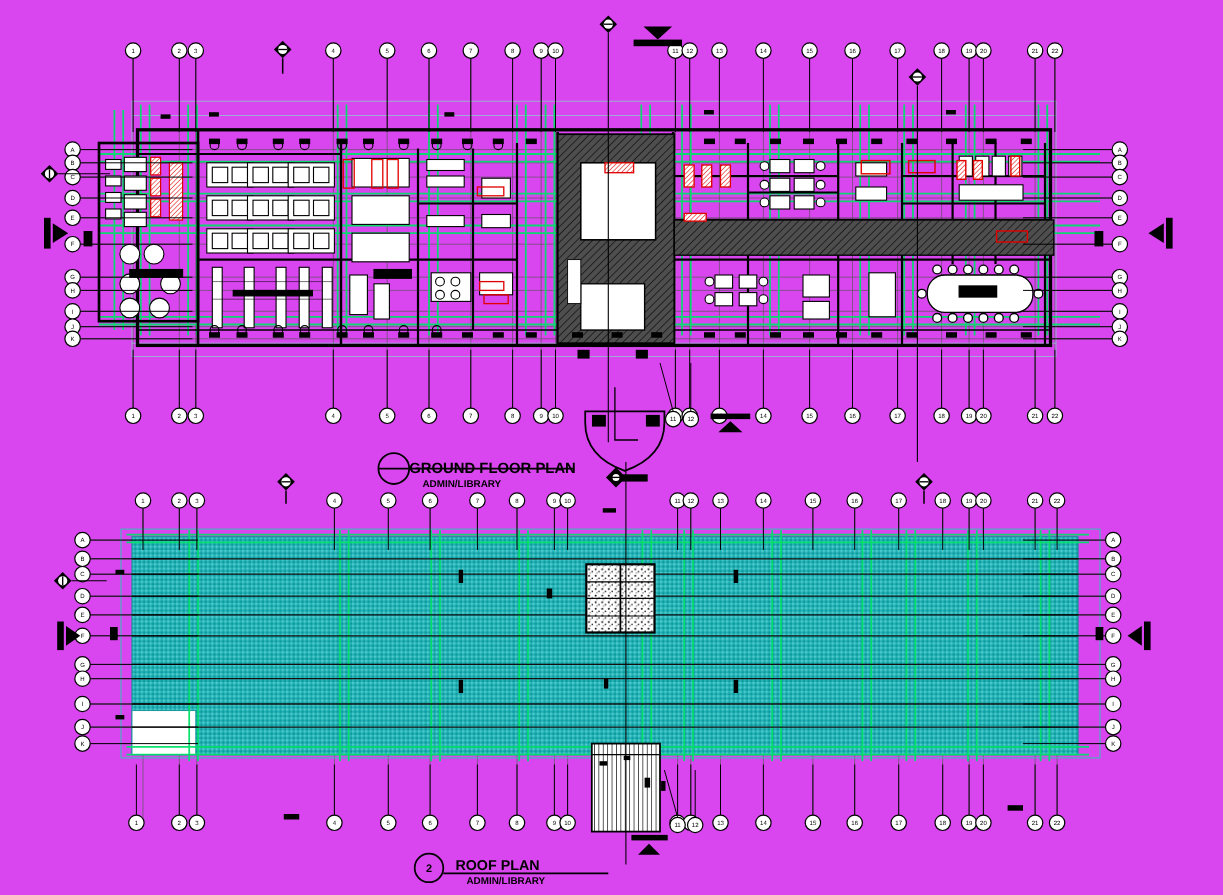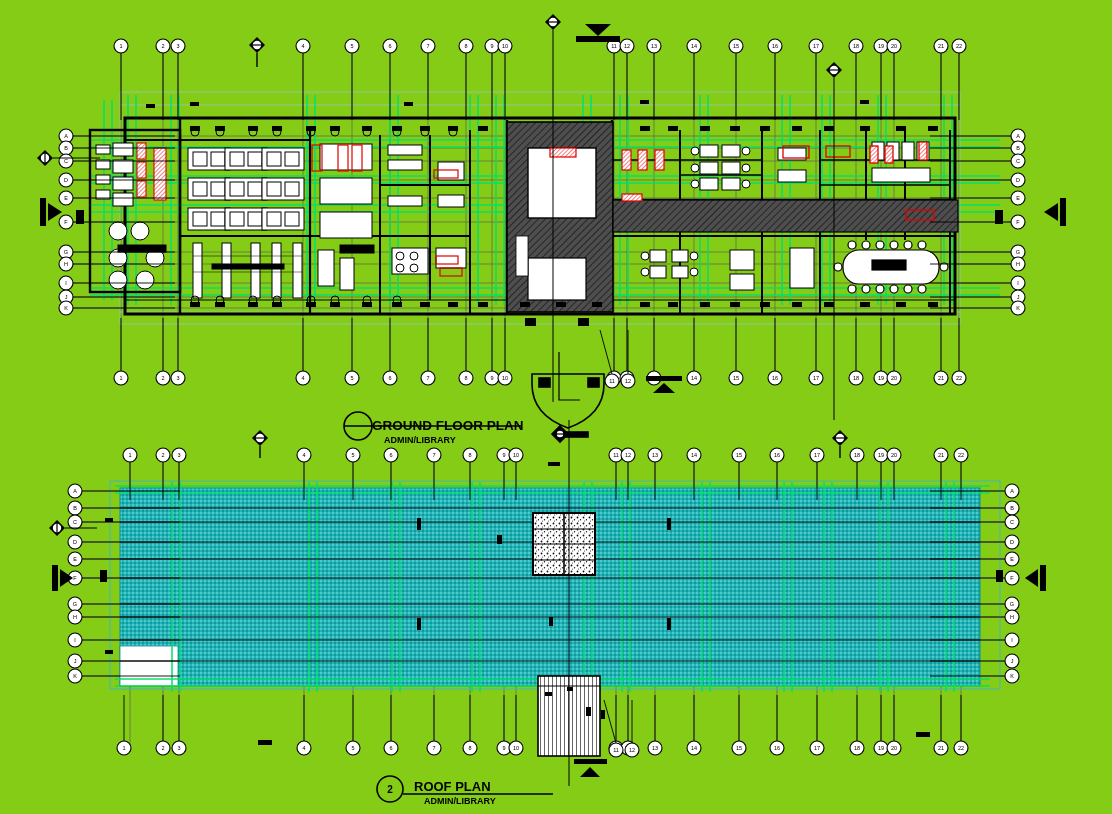--- a/index.html
+++ b/index.html
@@ -1,17 +1,17 @@
 <!DOCTYPE html>
 <html><head>
 <meta charset="utf-8">
 <style>
   html,body{margin:0;padding:0;background:#ffffff;}
   body{width:1112px;height:814px;font-family:"Liberation Sans",sans-serif;overflow:hidden;position:relative;}
-  #stage{position:relative;width:1112px;height:814px;background:#84cc16;}
+  #stage{position:relative;width:1112px;height:814px;background:#d946ef;}
   svg.layer{position:absolute;left:0;top:0;width:1112px;height:814px;}
   .ttl{font-family:"Liberation Sans",sans-serif;font-weight:bold;fill:#000;}
   .bub{font-family:"Liberation Sans",sans-serif;font-size:5.5px;fill:#000;text-anchor:middle;}
   text{user-select:none;}
 </style>
 </head>
 <body>
 
 <div id="stage">
 

